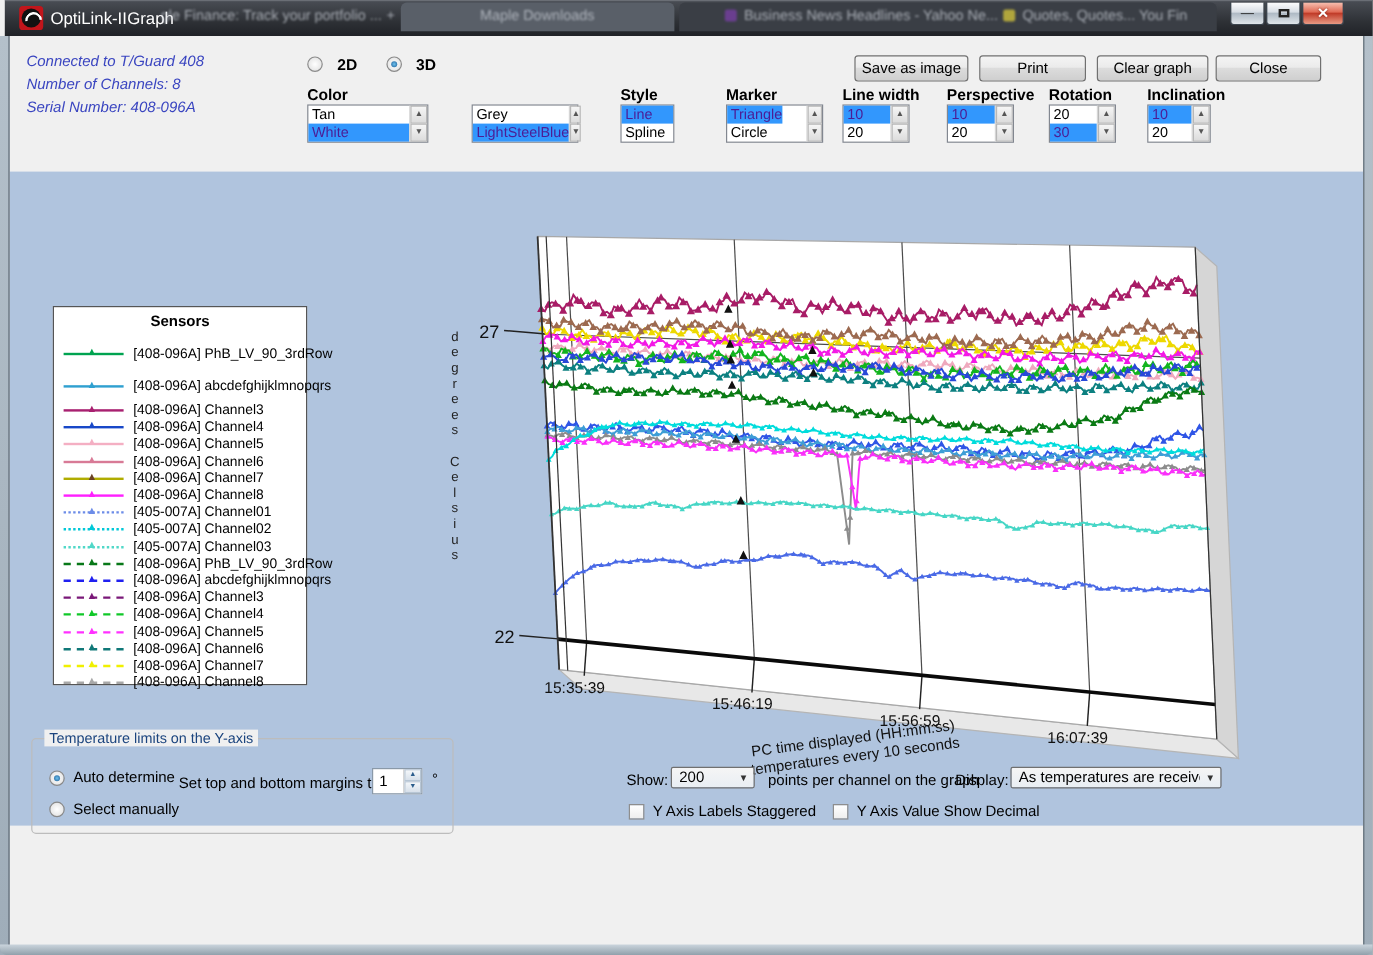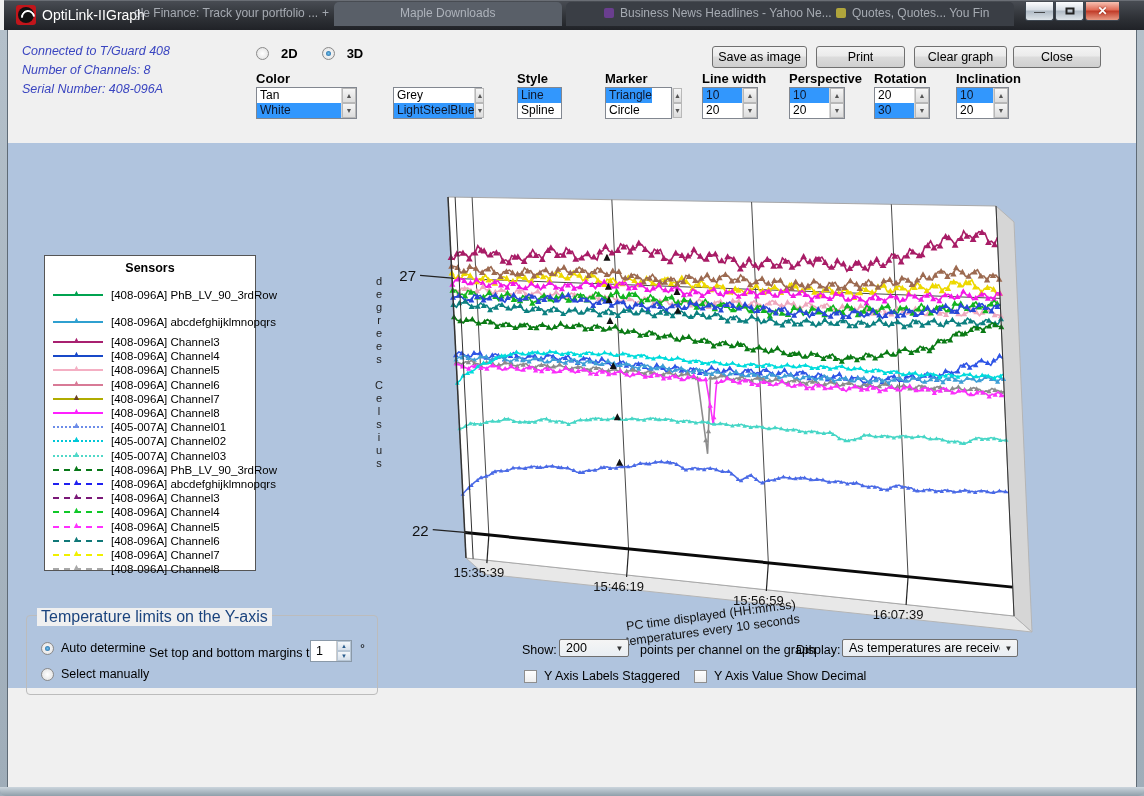--- a/index.html
+++ b/index.html
@@ -39,21 +39,21 @@
   .client { position:absolute; left:8px; top:30px; width:1128px; height:757px; background:#f0f0f0; }
   .conn-info { position:absolute; left:14px; top:12px; color:#3a45c0; font-style:italic; font-size:12.5px; line-height:19px; }
   .radio-row { position:absolute; left:248px; top:16px; font-size:13px; font-weight:bold; display:flex; align-items:center; gap:12px; }
   .radio { width:13px; height:13px; border-radius:50%; border:1px solid #8a8a8a; background:radial-gradient(#fff,#ddd); position:relative; }
   .radio.sel:before { content:""; position:absolute; left:3px; top:3px; width:5px; height:5px; border-radius:50%;
     background:radial-gradient(#6ec2ef,#1b5a94); }
   .grp-label { position:absolute; font-size:13px; font-weight:bold; color:#000; }
   .listbox { position:absolute; background:#fff; border:1px solid #828790; display:flex; font-size:12px; }
   .lb-items { flex:1; }
   .lb-item { height:15px; line-height:15px; padding-left:3px; white-space:nowrap; overflow:hidden; color:#000; }
-  .lb-item.sel { background:#3297fd; color:#0f172a; }
+  .lb-item.sel { background:#3297fd; color:#4c1d95; }
   .lb-scroll { width:15px; border-left:1px solid #d5d5d5; display:flex; flex-direction:column; }
   .lb-arrow { flex:1; background:linear-gradient(#f6f6f6,#dcdcdc); border:1px solid #b8b8b8; font-size:7px;
     color:#555; display:flex; align-items:center; justify-content:center; }
   .btn { position:absolute; height:22px; border:1px solid #707070; border-radius:3px; font-size:12.5px; color:#000;
     background:linear-gradient(#f4f4f4,#ebebeb 45%,#dcdcdc 50%,#cfcfcf); text-align:center; line-height:20px; }
   .link-row a, .chan-link { color:#0000ee; text-decoration:underline; font-size:11.5px; }
   .chan-link { position:absolute; top:121px; }
   .chan-link .sq { display:inline-block; width:9px; height:9px; background:#0000d8; margin-right:5px; }
 
   
@@ -66,21 +66,21 @@
   .lg-row.tall { height:27px; }
   .lg-swatch { position:relative; width:50px; height:10px; flex:0 0 50px; margin-right:8px; }
   .lg-line { position:absolute; left:0; right:0; top:4px; border-top-width:2px; }
   .lg-mark { position:absolute; left:19px; top:-2px; font-size:9px; line-height:10px; }
   .lg-text { font-size:11.5px; white-space:nowrap; }
   .yaxis-letters { position:absolute; left:364px; top:132px; width:14px; text-align:center;
     font-size:11px; line-height:13px; color:#222; }
 
   
   .groupbox { position:absolute; left:18px; top:585px; width:352px; height:80px; border:1px solid #bcbcbc; border-radius:4px; }
-  .groupbox .gb-title { position:absolute; left:10px; top:-8px; background:#f0f0f0; padding:0 4px; font-size:16px; color:#1b447e; }
+  .groupbox .gb-title { position:absolute; left:10px; top:-8px; background:#f0f0f0; padding:0 4px; font-size:12px; color:#1b447e; }
   .gb-radio-row { position:absolute; display:flex; align-items:center; gap:7px; font-size:12.5px; }
   .spin { position:absolute; width:42px; height:22px; border:1px solid #8a99a8; background:#fff; display:flex; }
   .spin .val { flex:1; font-size:12.5px; padding:3px 0 0 5px; }
   .spin .arrows { width:15px; display:flex; flex-direction:column; border-left:1px solid #ccc; }
   .spin .arrows div { flex:1; font-size:6px; color:#2b5d8c; background:linear-gradient(#f4f7fa,#d7e0ea); border:1px solid #b7c6d5;
     display:flex; align-items:center; justify-content:center; }
   .plain-label { position:absolute; font-size:12.5px; color:#000; }
   .combo { position:absolute; height:18px; border:1px solid #707070; border-radius:2px;
     background:linear-gradient(#f5f5f5,#e9eef3); font-size:12.5px; display:flex; align-items:center; }
   .combo .cval { flex:1; padding-left:6px; white-space:nowrap; overflow:hidden; }
@@ -160,21 +160,21 @@
           </div>
         </div>
         <div class="grp-label" style="left: 509px; top: 41px;">Style</div>
         <div class="listbox" style="left: 509px; top: 57px; width: 45px; height: 32px;">
           <div class="lb-items">
             <div class="lb-item sel">Line</div>
             <div class="lb-item">Spline</div>
           </div>
         </div>
         <div class="grp-label" style="left: 597px; top: 41px;">Marker</div>
-        <div class="listbox" style="left: 597px; top: 57px; width: 67px; height: 32px; gap: 20px;">
+        <div class="listbox" style="left: 597px; top: 57px; width: 81px; height: 32px; gap: 20px;">
           <div class="lb-items">
             <div class="lb-item sel">Triangle</div>
             <div class="lb-item">Circle</div>
           </div>
           <div class="lb-scroll">
             <div class="lb-arrow">▲</div>
             <div class="lb-arrow">▼</div>
           </div>
         </div>
         <div class="grp-label" style="left: 694px; top: 41px;">Line width</div>

